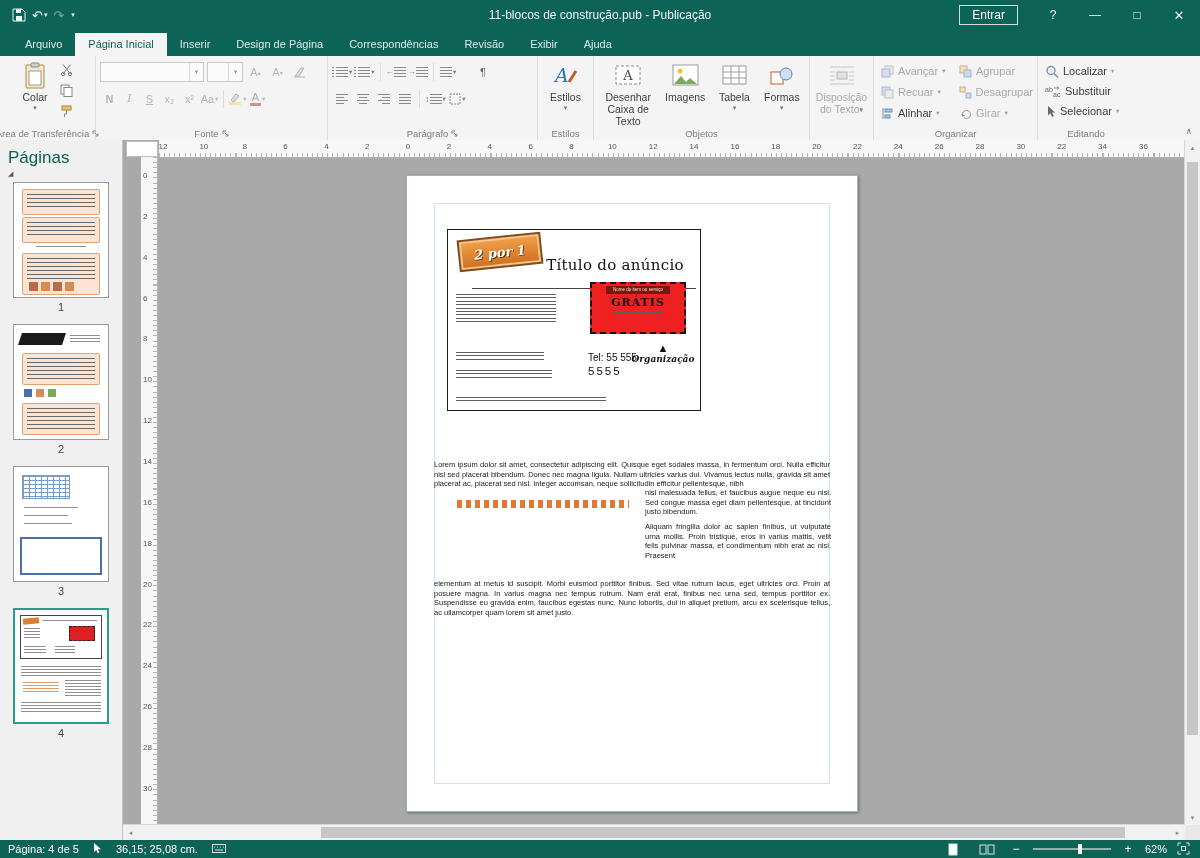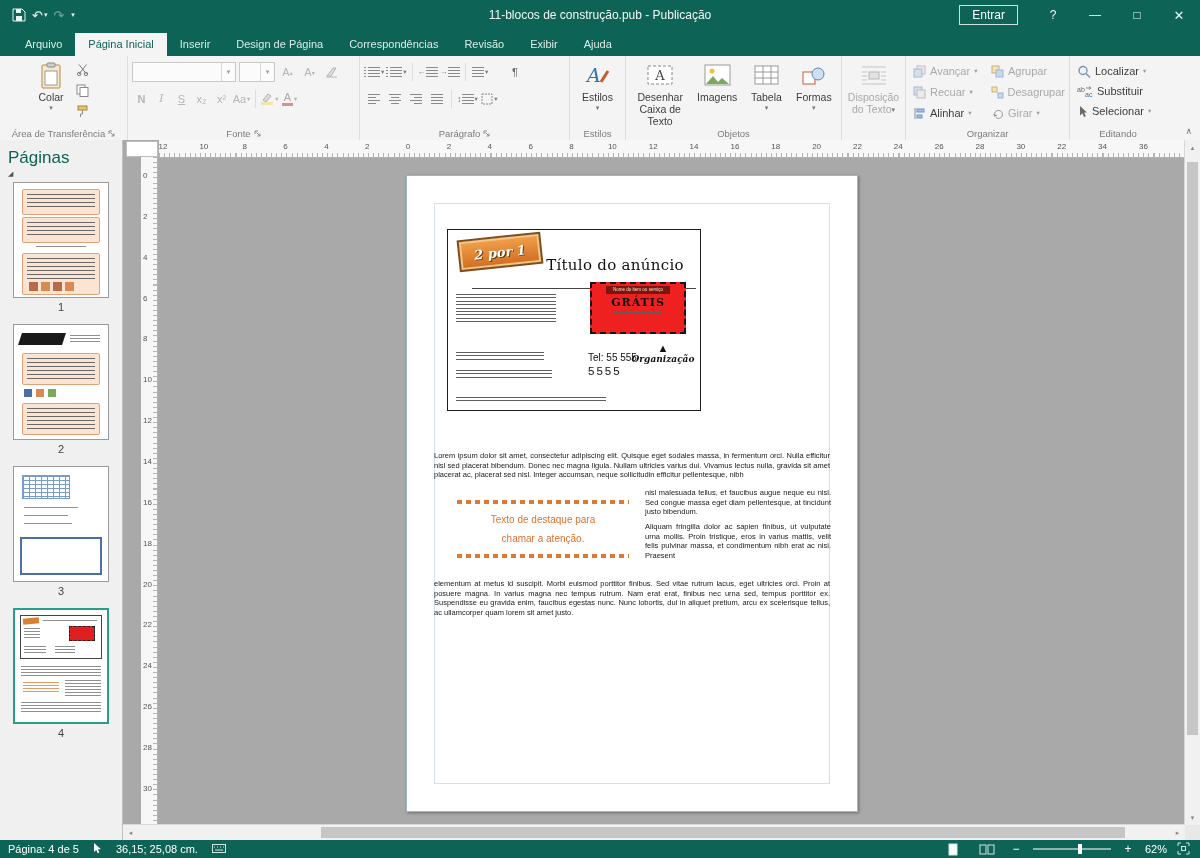--- a/index.html
+++ b/index.html
@@ -105,21 +105,21 @@
   .tel-1{font-size:10px;}
   .tel-2{font-size:11.5px;letter-spacing:2px;margin-top:2px;}
   .org{position:absolute;left:182px;top:113px;width:66px;text-align:center;color:#111;}
   .org-tri{font-size:11px;line-height:10px;}
   .org-name{font-family:"DejaVu Serif",serif;font-weight:bold;font-style:italic;font-size:9px;margin-top:1px;}
   .adr1{position:absolute;left:8px;top:122px;width:88px;height:10px;}
   .adr2{position:absolute;left:8px;top:140px;width:96px;height:8px;}
   .adr3{position:absolute;left:8px;bottom:8px;width:150px;height:5px;}
 
   .doc-body{position:absolute;font-size:7.5px;line-height:1.28;text-align:justify;color:#1a1a1a;}
-  .p1{left:27px;top:275px;width:396px;}
+  .p1{left:27px;top:284px;width:396px;}
   .p2{left:27px;top:403px;width:396px;}
   .colR1{left:238px;top:312px;width:186px;}
   .colR2{left:238px;top:346px;width:186px;}
   .pullquote{position:absolute;left:50px;top:316px;width:172px;padding:8px 0;}
   .pq-border{height:4px;background:repeating-linear-gradient(90deg,#df7832 0 5px,transparent 5px 9px);}
   .pq-text{color:#df722e;font-size:10px;text-align:center;line-height:1.9;padding:6px 16px;}
 
   
   .vscroll{position:absolute;top:0;right:0;width:15px;bottom:15px;background:#f1f1f1;border-left:1px solid #d8d8d8;}
   .vthumb{position:absolute;left:2px;right:2px;top:22px;bottom:90px;background:#c6c6c6;}
@@ -178,21 +178,21 @@
     <span class="tab">Inserir</span>
     <span class="tab">Design de Página</span>
     <span class="tab">Correspondências</span>
     <span class="tab">Revisão</span>
     <span class="tab">Exibir</span>
     <span class="tab">Ajuda</span>
   </div>
 
   <div class="ribbon">
 
-    <div class="group" style="width:128px">
+    <div class="group" style="width:96px">
       <div class="row" style="align-items:flex-start;justify-content:center;gap:4px;">
         <div class="bigbtn">
           <span class="bicon">
             <svg width="22" height="27" viewBox="0 0 22 27">
                 <rect x="2" y="3" width="18" height="23" rx="1" fill="#f6e8c8" stroke="#b08d4e"></rect>
                 <rect x="7" y="1" width="8" height="4" rx="1" fill="#cfcfcf" stroke="#8a8a8a"></rect>
                 <rect x="5" y="9" width="12" height="14" fill="#fff" stroke="#9a9a9a"></rect>
               </svg>
           </span>
           <span>Colar</span>
@@ -664,21 +664,20 @@
           </div>
           <div class="adr1 bars"></div>
           <div class="adr2 bars"></div>
           <div class="adr3 bars"></div>
         </div>
 
         <div class="doc-body p1">Lorem ipsum dolor sit amet, consectetur adipiscing elit. Quisque eget sodales massa, in fermentum orci. Nulla efficitur nisl sed placerat bibendum. Donec nec magna ligula. Nullam ultricies varius dui. Vivamus lectus nulla, gravida sit amet placerat ac, placerat sed nisl. Integer accumsan, neque sollicitudin efficitur pellentesque, nibh</div>
 
         <div class="pullquote">
           <div class="pq-border"></div>
-          <div class="pq-text">Texto de destaque para chamar a atenção.</div>
           <div class="pq-border"></div>
         </div>
 
         <div class="doc-body colR1">nisl malesuada tellus, et faucibus augue neque eu nisl. Sed congue massa eget diam pellentesque, at tincidunt justo bibendum.</div>
         <div class="doc-body colR2">Aliquam fringilla dolor ac sapien finibus, ut vulputate urna mollis. Proin tristique, eros in varius mattis, velit felis pulvinar massa, et condimentum nibh erat ac nisi. Praesent</div>
         <div class="doc-body p2">elementum at metus id suscipit. Morbi euismod porttitor finibus. Sed vitae rutrum lacus, eget ultricies orci. Proin at posuere magna. In varius magna nec tempus rutrum. Nam erat erat, finibus nec urna sed, tempus porttitor ex. Suspendisse eu gravida enim, faucibus egestas nunc. Nunc lobortis, dui in aliquet pretium, arcu ex scelerisque tellus, ac ullamcorper quam lorem sit amet justo.</div>
       </div>
 
       <div class="vscroll">
         <span class="sarrow" style="top:0">▴</span>

